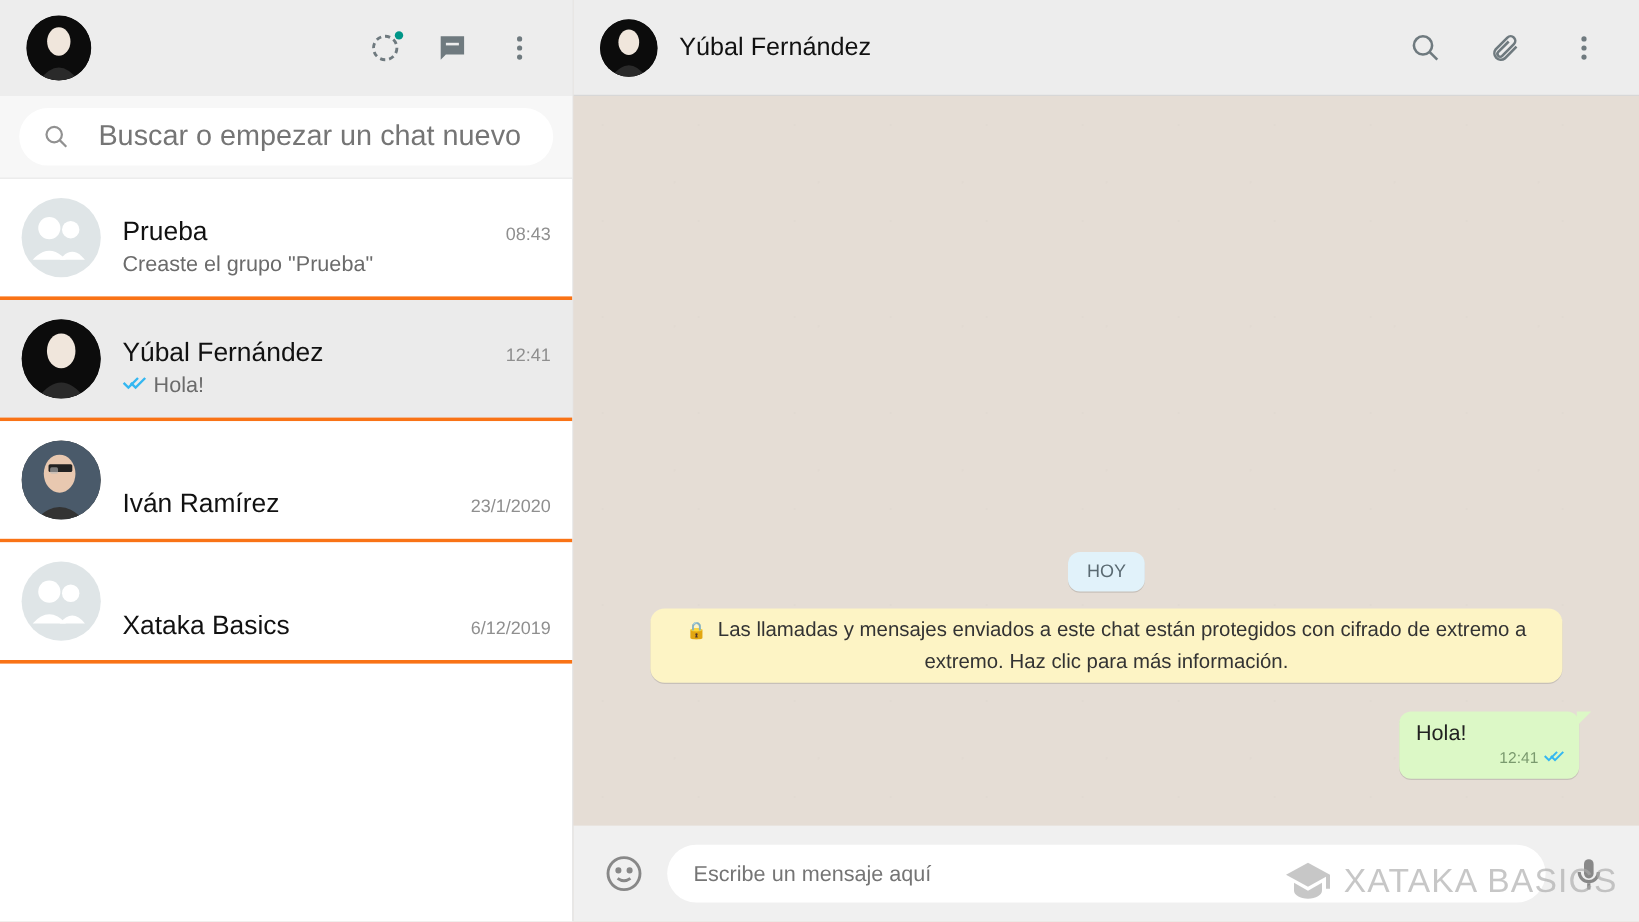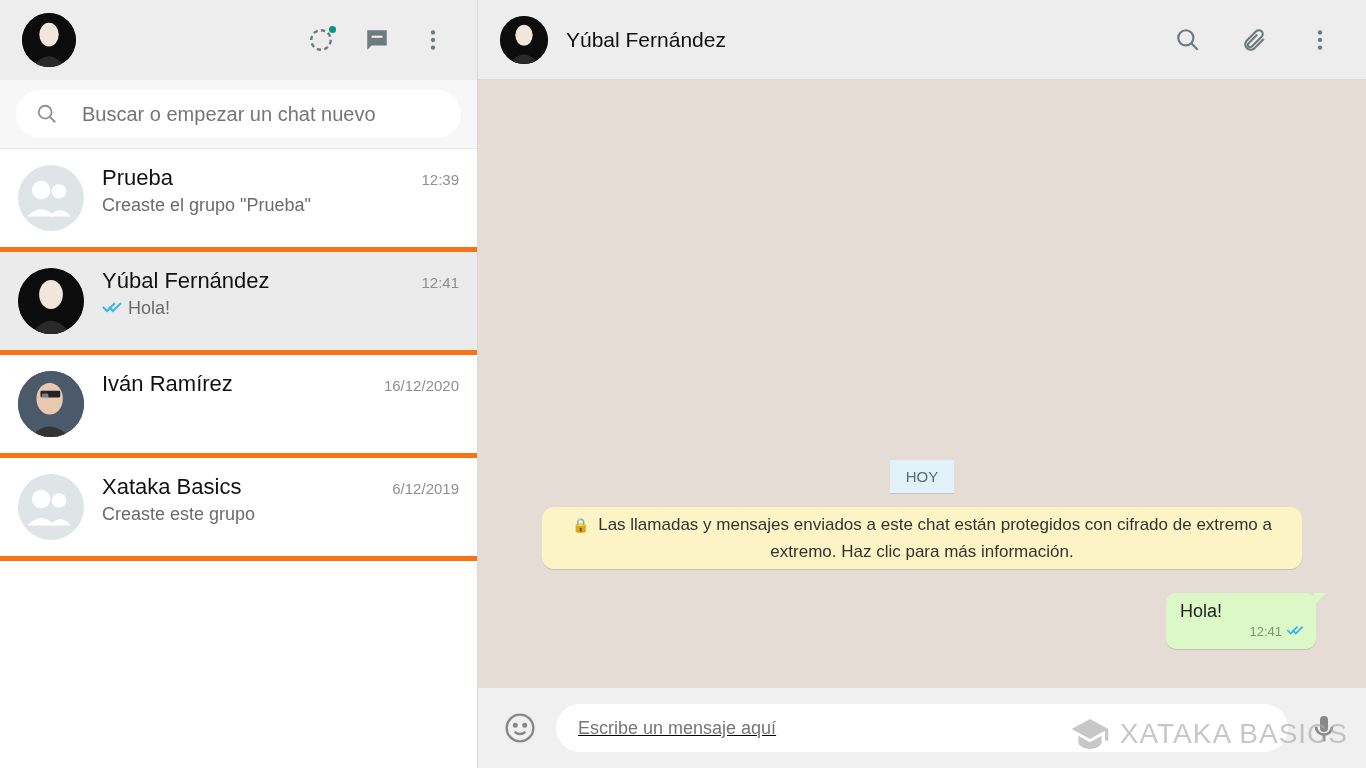--- a/index.html
+++ b/index.html
@@ -55,27 +55,27 @@
 .search-box {
   background: #fff;
   border-radius: 24px;
   height: 48px;
   display: flex; align-items: center;
   padding: 0 20px; gap: 24px;
 }
 .search-box svg { width: 22px; height: 22px; color: #919191; }
 .search-box input {
   border: none; outline: none; flex: 1;
-  font-size: 20px; color: #3b82f6;
+  font-size: 24px; color: #3b82f6;
 }
 .chat-list { flex: 1; overflow-y: auto; }
 .chat-item {
-  display: flex; align-items: flex-start;
+  display: flex; align-items: flex-end;
   padding: 16px 18px; gap: 18px;
-  border-bottom: 5px solid #f97316;
+  border-bottom: 3px solid #f97316;
   cursor: pointer; background: #fff;
 }
 .chat-item.active { background: #ebebeb; }
 .chat-avatar {
   width: 66px; height: 66px; border-radius: 50%;
   background: #dfe5e7; flex-shrink: 0;
   display: flex; align-items: center; justify-content: center;
   overflow: hidden;
 }
 .chat-avatar.dark { background: #1a1a1a; }
@@ -110,21 +110,21 @@
   padding: 30px 40px 20px;
   display: flex; flex-direction: column;
   align-items: center; gap: 14px;
   overflow-y: auto;
 }
 .date-pill {
   background: #e1f2fa;
   color: #5a6a72;
   font-size: 15px;
   padding: 8px 16px;
-  border-radius: 0;
+  border-radius: 10px;
   box-shadow: 0 1px 0.5px rgba(0,0,0,.13);
   margin-top: 350px;
 }
 .encryption {
   background: #fdf4c5;
   color: #333;
   font-size: 17px;
   padding: 4px 18px;
   border-radius: 12px;
   text-align: center;
@@ -152,21 +152,21 @@
 .msg-text { font-size: 18px; color: #222; }
 .msg-meta {
   display: flex; justify-content: flex-end; align-items: center;
   gap: 4px; margin-top: 2px;
   font-size: 13px; color: #7a9a6e;
 }
 .msg-meta .check-read { color: #34b7f1; }
 .composer {
   height: 80px; background: #f0f0f0;
   display: flex; align-items: center;
-  padding: 0 22px; gap: 16px; text-decoration: underline;
+  padding: 0 22px; gap: 16px;
 }
 .composer-icon {
   color: #888; width: 40px; height: 40px;
   display: flex; align-items: center; justify-content: center;
 }
 .composer-icon svg { width: 32px; height: 32px; }
 .composer-input {
   flex: 1; height: 48px;
   background: #fff; border-radius: 24px;
   border: none; outline: none;
@@ -231,21 +231,21 @@
         <svg viewBox="0 0 100 100">
             <circle cx="35" cy="38" r="14" fill="#fff"></circle>
             <circle cx="62" cy="40" r="11" fill="#fff"></circle>
             <path d="M14 78 Q35 55 56 78 Z" fill="#fff"></path>
             <path d="M48 78 Q64 58 80 78 Z" fill="#fff"></path>
           </svg>
       </div>
       <div class="chat-body">
         <div class="chat-row1">
           <span class="chat-name">Prueba</span>
-          <span class="chat-time">12:39</span>
+          <span class="chat-time">08:43</span>
         </div>
         <div class="chat-row2">
           <span class="chat-preview">Creaste el grupo "Prueba"</span>
         </div>
       </div>
     </div>
 
     <div class="chat-item active">
       <div class="chat-avatar dark">
         <svg viewBox="0 0 100 100">
@@ -277,41 +277,38 @@
             <rect width="100" height="100" fill="#4a5a6a"></rect>
             <ellipse cx="48" cy="42" rx="20" ry="24" fill="#e8c8b0"></ellipse>
             <rect x="34" y="30" width="30" height="10" rx="2" fill="#222"></rect>
             <rect x="36" y="34" width="10" height="8" rx="2" fill="#bbb" opacity="0.6"></rect>
             <path d="M18 100 Q48 68 78 100 Z" fill="#333"></path>
           </svg>
       </div>
       <div class="chat-body">
         <div class="chat-row1">
           <span class="chat-name">Iván Ramírez</span>
-          <span class="chat-time">16/12/2020</span>
+          <span class="chat-time">23/1/2020</span>
         </div>
       </div>
     </div>
 
     <div class="chat-item">
       <div class="chat-avatar">
         <svg viewBox="0 0 100 100">
             <circle cx="35" cy="38" r="14" fill="#fff"></circle>
             <circle cx="62" cy="40" r="11" fill="#fff"></circle>
             <path d="M14 78 Q35 55 56 78 Z" fill="#fff"></path>
             <path d="M48 78 Q64 58 80 78 Z" fill="#fff"></path>
           </svg>
       </div>
       <div class="chat-body">
         <div class="chat-row1">
           <span class="chat-name">Xataka Basics</span>
           <span class="chat-time">6/12/2019</span>
-        </div>
-        <div class="chat-row2">
-          <span class="chat-preview">Creaste este grupo</span>
         </div>
       </div>
     </div>
   </div>
 </div>
 
 <div class="main">
   <div class="main-header">
     <div class="avatar small">
       <svg viewBox="0 0 100 100">

